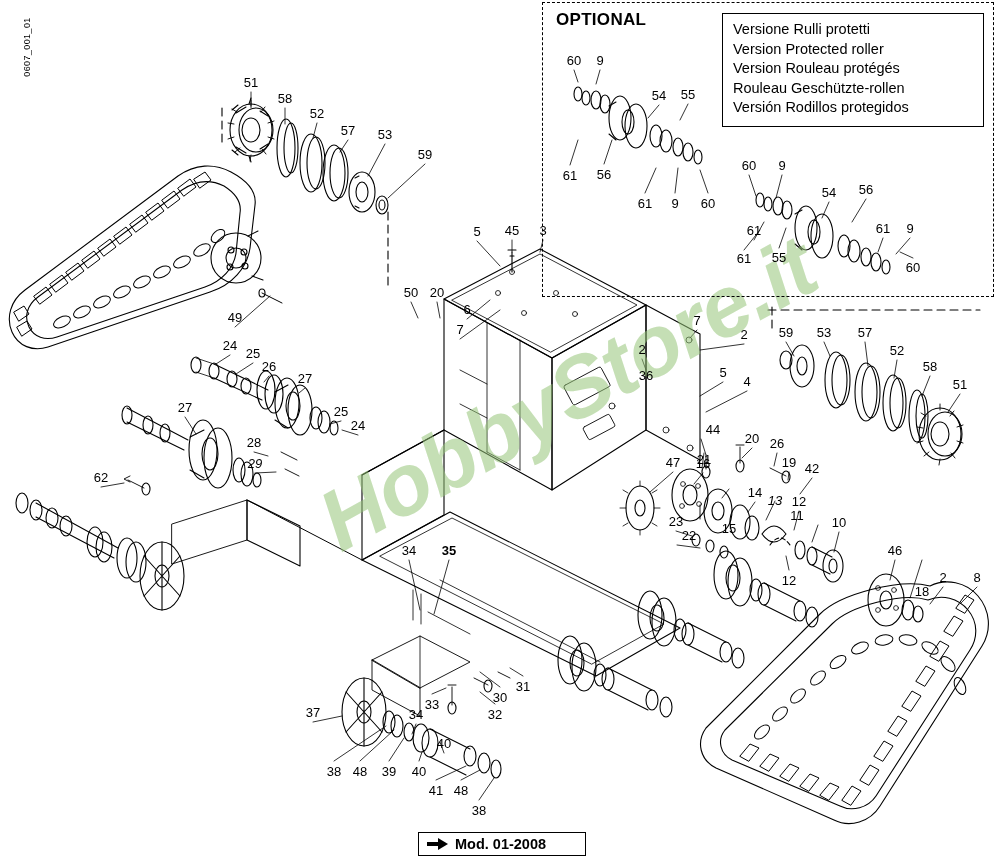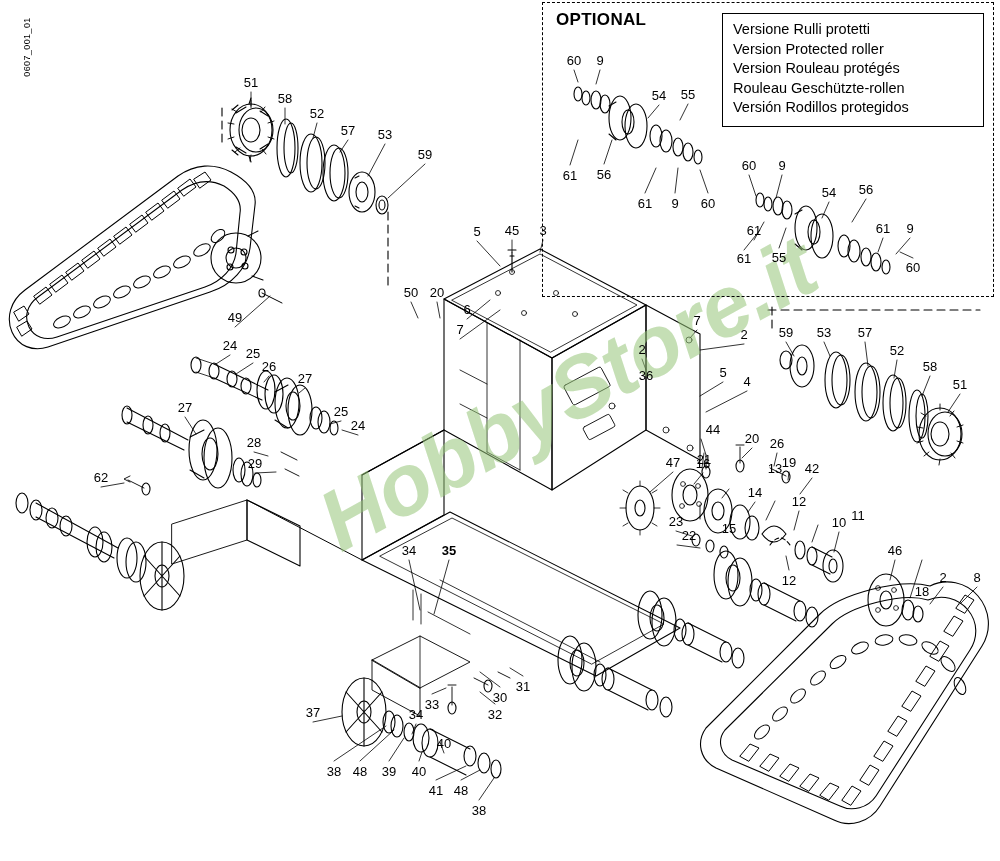--- a/index.html
+++ b/index.html
@@ -627,20 +627,24 @@
   <div class="optional-title">OPTIONAL</div>
 
   <div class="lang-box">
     <div>Versione Rulli protetti</div>
     <div>Version Protected roller</div>
     <div>Version Rouleau protégés</div>
     <div>Rouleau Geschützte-rollen</div>
     <div>Versión Rodillos protegidos</div>
   </div>
 
+  <div class="model-box">
+    <span class="model-arrow"></span>
+    <span class="model-text">Mod. 01-2008</span>
+  </div>
 
   <div id="callouts">
       <div class="num" style="left: 251px; top: 82px;">51</div>
       <div class="num" style="left: 285px; top: 98px;">58</div>
       <div class="num" style="left: 317px; top: 113px;">52</div>
       <div class="num" style="left: 348px; top: 130px;">57</div>
       <div class="num" style="left: 385px; top: 134px;">53</div>
       <div class="num" style="left: 425px; top: 154px;">59</div>
       <div class="num" style="left: 574px; top: 60px;">60</div>
       <div class="num" style="left: 600px; top: 60px;">9</div>
@@ -670,21 +674,21 @@
       <div class="num" style="left: 460px; top: 329px;">7</div>
       <div class="num" style="left: 235px; top: 317px;">49</div>
       <div class="num" style="left: 230px; top: 345px;">24</div>
       <div class="num" style="left: 253px; top: 353px;">25</div>
       <div class="num" style="left: 269px; top: 366px;">26</div>
       <div class="num" style="left: 305px; top: 378px;">27</div>
       <div class="num" style="left: 185px; top: 407px;">27</div>
       <div class="num" style="left: 341px; top: 411px;">25</div>
       <div class="num" style="left: 358px; top: 425px;">24</div>
       <div class="num" style="left: 254px; top: 442px;">28</div>
-      <div class="num" style="left: 255px; top: 463px;">29</div>
+      <div class="num" style="left: 255px; top: 463px; font-style: italic;">29</div>
       <div class="num" style="left: 101px; top: 477px;">62</div>
       <div class="num" style="left: 697px; top: 320px;">7</div>
       <div class="num" style="left: 744px; top: 334px;">2</div>
       <div class="num" style="left: 642px; top: 349px;">2</div>
       <div class="num" style="left: 646px; top: 375px;">36</div>
       <div class="num" style="left: 723px; top: 372px;">5</div>
       <div class="num" style="left: 747px; top: 381px;">4</div>
       <div class="num" style="left: 786px; top: 332px;">59</div>
       <div class="num" style="left: 824px; top: 332px;">53</div>
       <div class="num" style="left: 865px; top: 332px;">57</div>
@@ -694,23 +698,23 @@
       <div class="num" style="left: 701px; top: 429px; margin-left: 12px;">44</div>
       <div class="num" style="left: 704px; top: 443px; margin-top: 16px;">21</div>
       <div class="num" style="left: 752px; top: 438px;">20</div>
       <div class="num" style="left: 777px; top: 443px;">26</div>
       <div class="num" style="left: 789px; top: 462px;">19</div>
       <div class="num" style="left: 812px; top: 468px;">42</div>
       <div class="num" style="left: 673px; top: 462px;">47</div>
       <div class="num" style="left: 703px; top: 463px;">16</div>
       <div class="num" style="left: 729px; top: 501px; margin-top: 27px;">15</div>
       <div class="num" style="left: 755px; top: 492px;">14</div>
-      <div class="num" style="left: 775px; top: 468px;">13</div>
+      <div class="num" style="left: 775px; top: 500px; font-style: italic;">13</div>
       <div class="num" style="left: 799px; top: 501px;">12</div>
-      <div class="num" style="left: 858px; top: 515px;">11</div>
+      <div class="num" style="left: 797px; top: 515px;">11</div>
       <div class="num" style="left: 839px; top: 522px;">10</div>
       <div class="num" style="left: 676px; top: 521px;">23</div>
       <div class="num" style="left: 677px; top: 535px; margin-left: 12px;">22</div>
       <div class="num" style="left: 789px; top: 580px;">12</div>
       <div class="num" style="left: 895px; top: 550px;">46</div>
       <div class="num" style="left: 922px; top: 550px; margin-top: 41px;">18</div>
       <div class="num" style="left: 943px; top: 577px;">2</div>
       <div class="num" style="left: 977px; top: 577px;">8</div>
       <div class="num" style="left: 409px; top: 550px;">34</div>
       <div class="num" style="left: 449px; top: 550px; font-weight: bold;">35</div>

